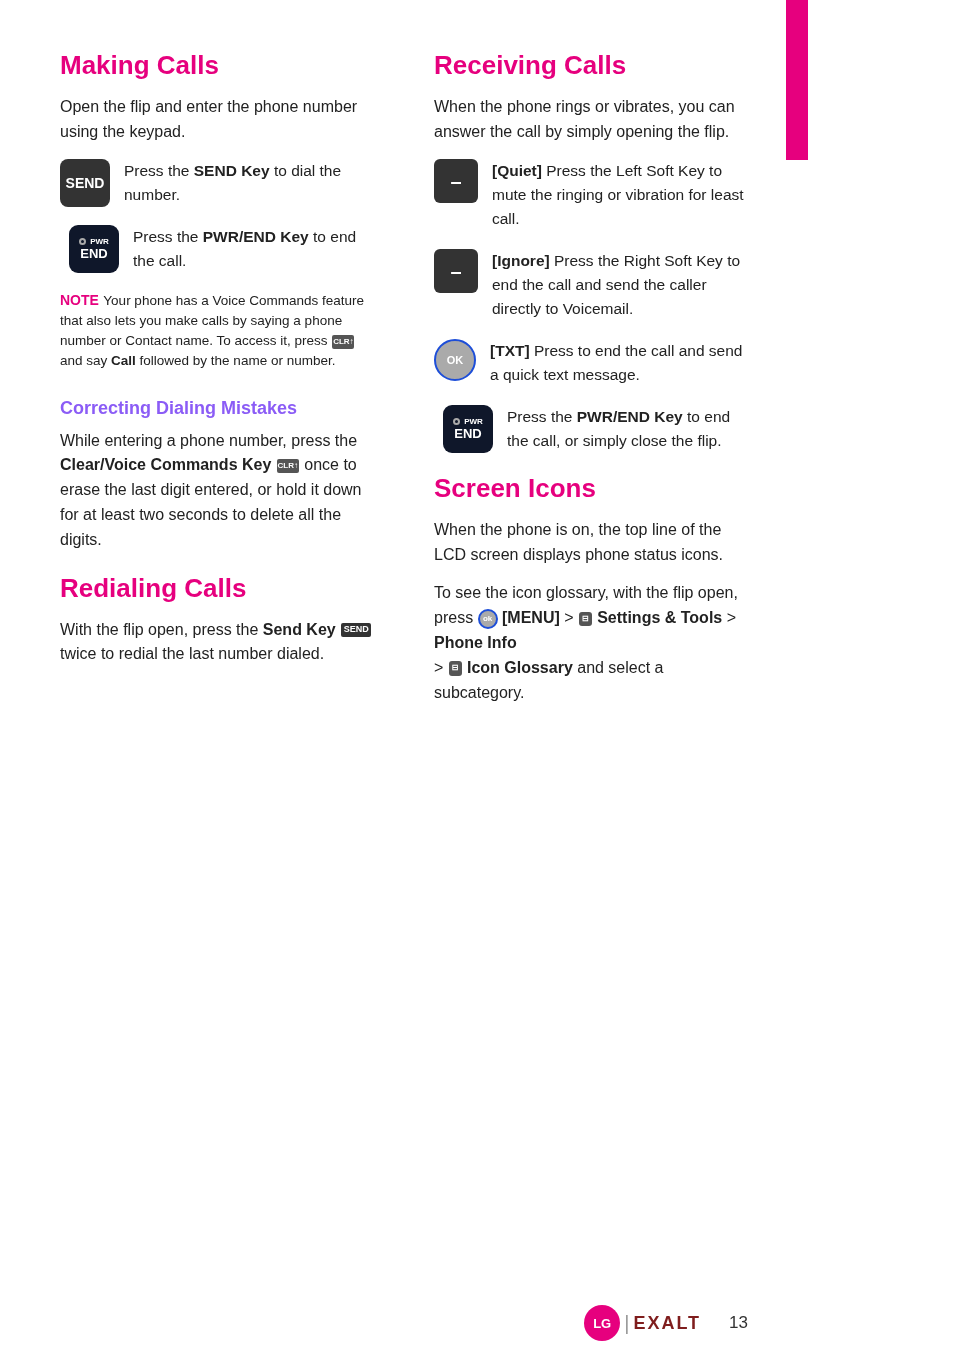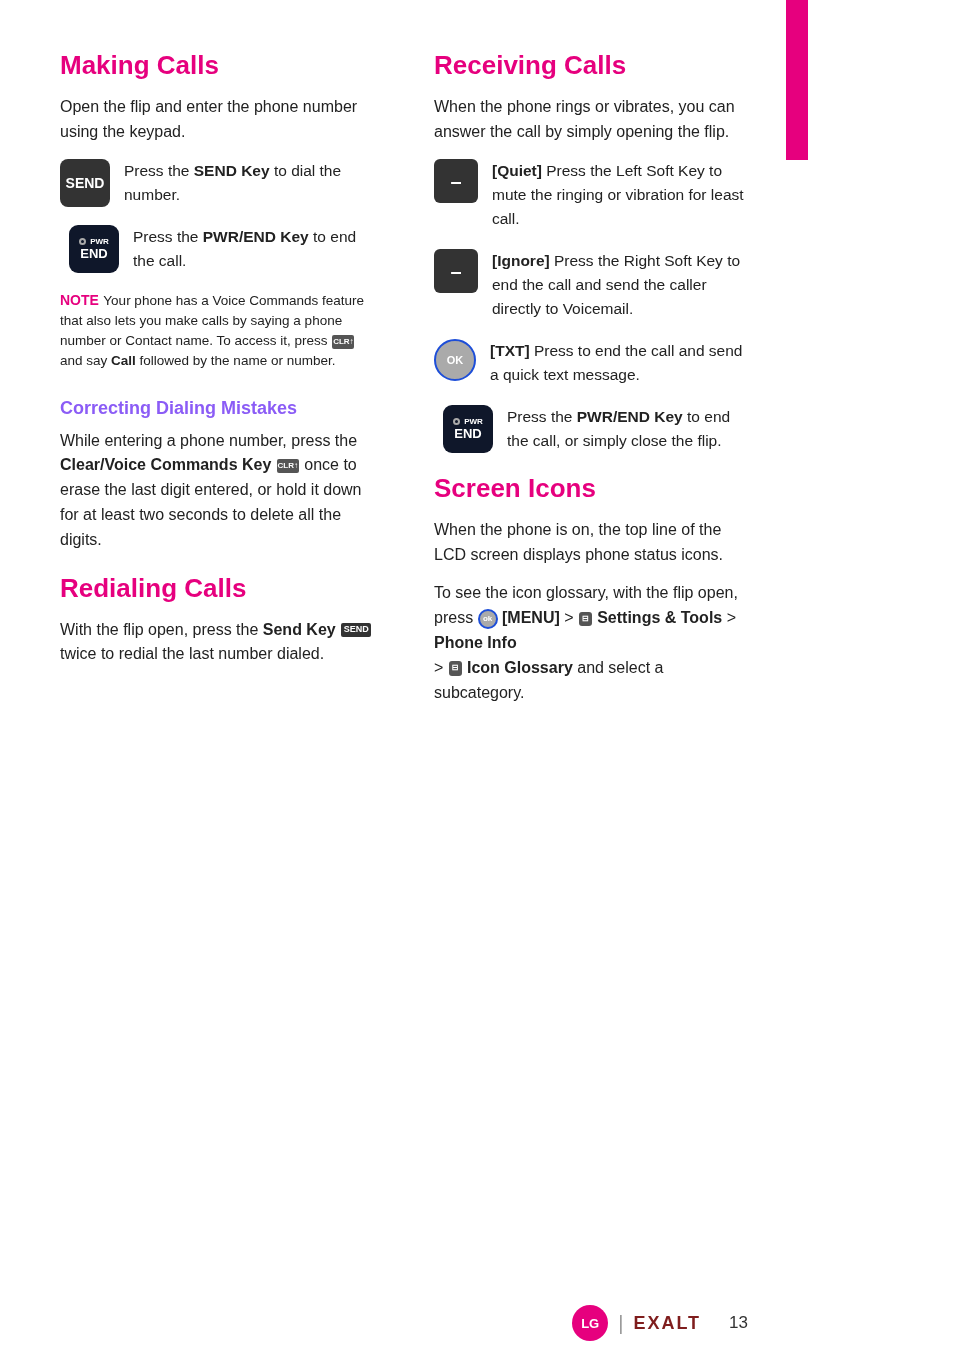--- a/index.html
+++ b/index.html
@@ -123,21 +123,20 @@
       bottom: 30px;
       right: 60px;
       display: flex;
       align-items: center;
       gap: 10px;
     }
 
     .footer-logo {
       display: flex;
       align-items: center;
-      gap: 6px;
     }
 
     .lg-circle {
       width: 36px;
       height: 36px;
       border-radius: 50%;
       background: #e6007e;
       display: flex;
       align-items: center;
       justify-content: center;

